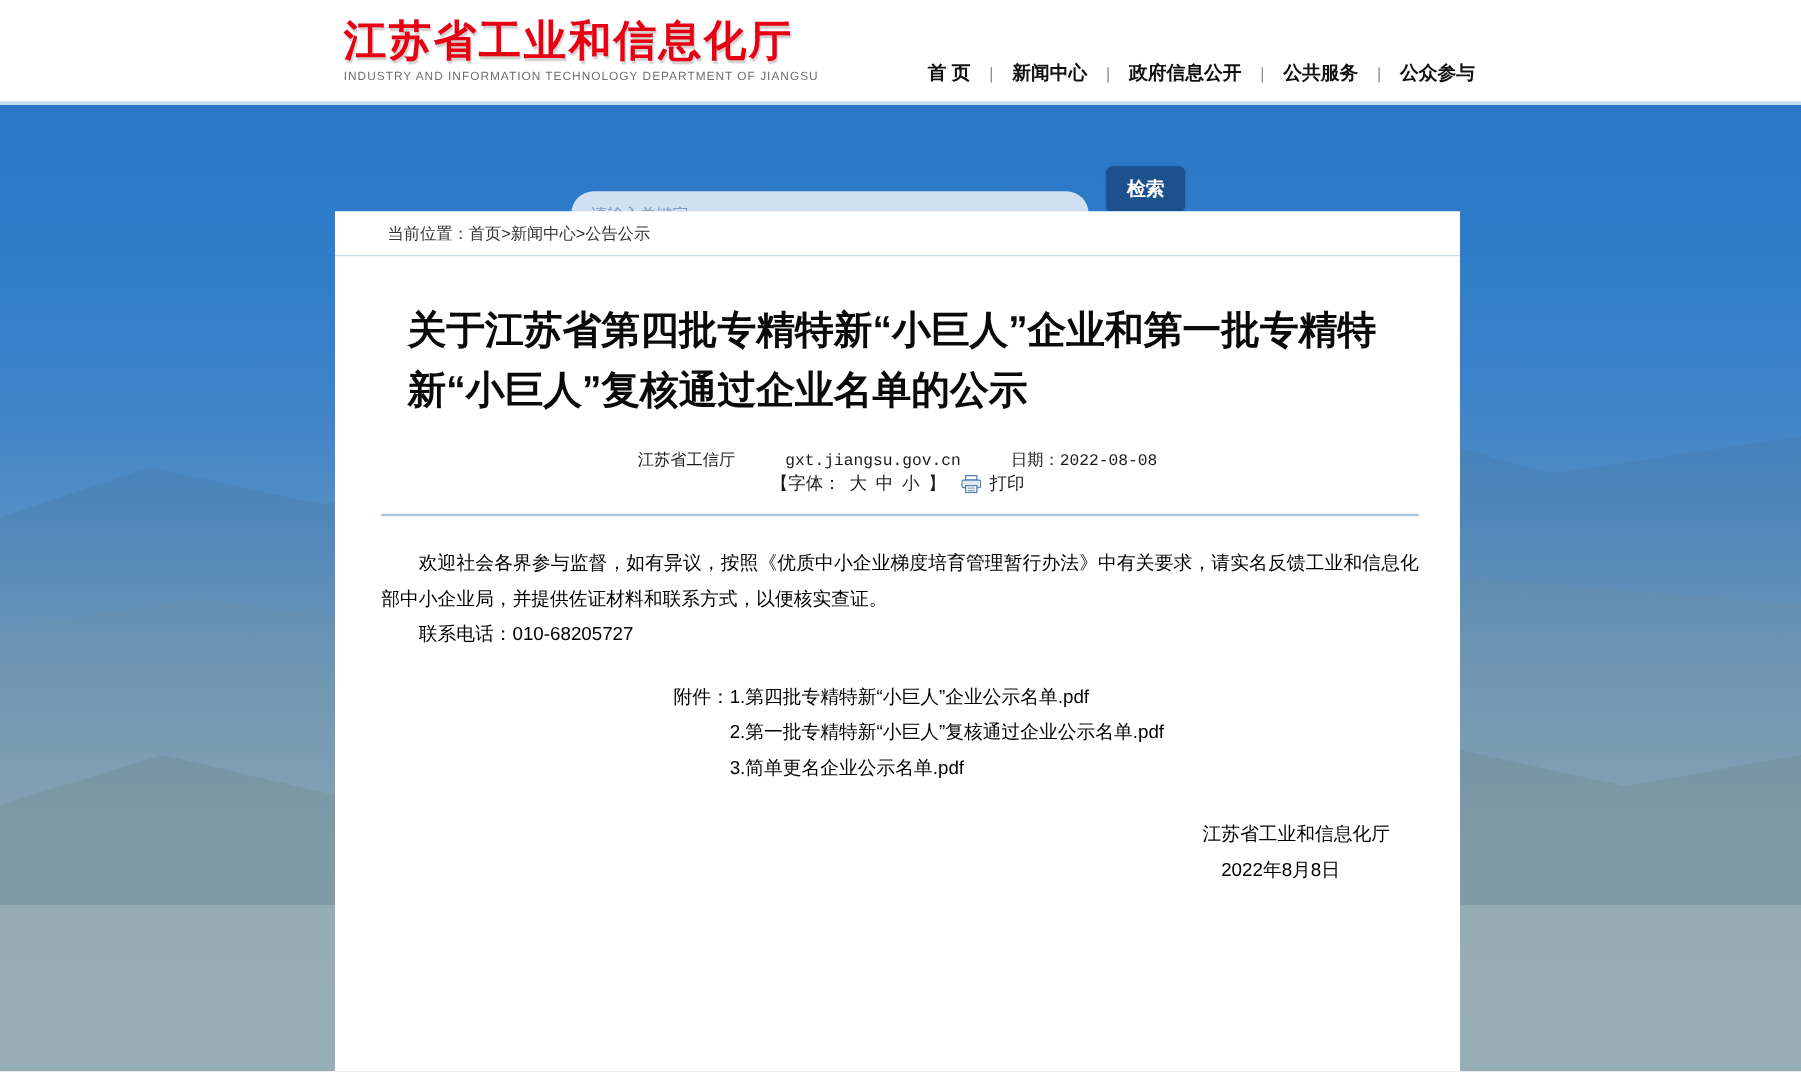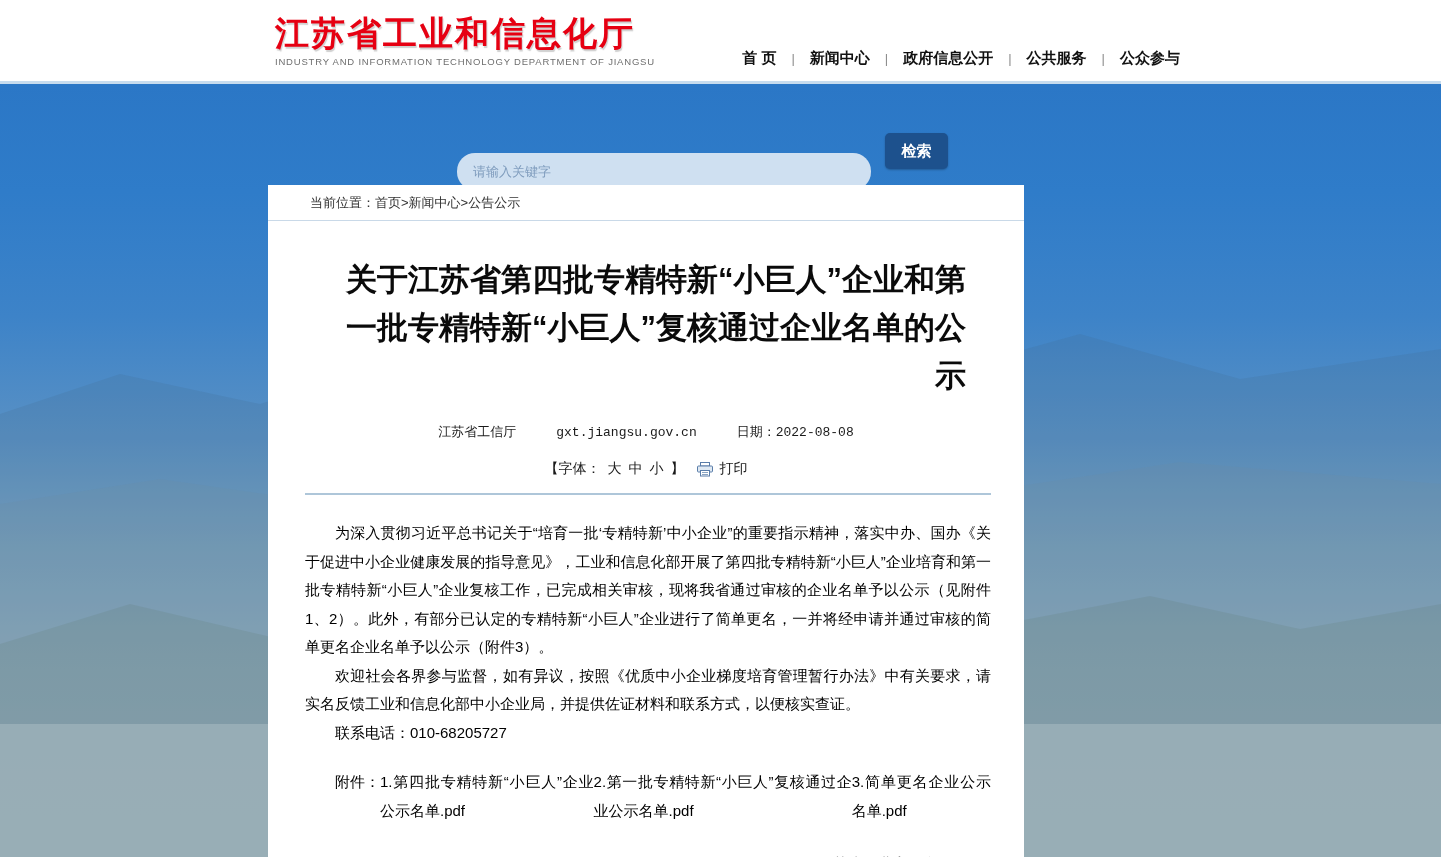--- a/index.html
+++ b/index.html
@@ -97,54 +97,54 @@
     font-weight: bold;
     cursor: pointer;
     font-family: "Liberation Sans", sans-serif;
     box-shadow: 0 1px 2px rgba(0,0,0,0.25);
   }
 
   
   .content-box {
     position: absolute;
     left: 268px;
-    top: 101px;
-    width: 756px;
+    top: 85px;
+    width: 900px;
     bottom: 0;
     background: #ffffff;
   }
   .breadcrumb {
     padding: 9px 20px 8px 42px;
     font-size: 13px;
     color: #333;
     border-bottom: 1px solid #c9d9e8;
   }
   .breadcrumb .crumb-path { cursor: pointer; }
 
   .article-title {
     margin: 35px 58px 16px;
-    text-align: right;
+    text-align: left;
     font-size: 31px;
     font-weight: bold;
     line-height: 48px;
     color: #0a0a0a;
   }
   .article-meta {
     margin-top: 23px;
     display: flex;
     justify-content: center;
     align-items: center;
     gap: 40px;
     font-size: 13px;
     color: #1a1a1a;
   }
   .meta-mono { font-family: "Liberation Mono", monospace; font-size: 13px; }
 
   .article-controls {
-    margin-top: 19px;
+    margin-top: 1px;
     display: flex;
     justify-content: center;
     gap: 12px;
     font-size: 14px;
     color: #1a1a1a;
   }
   .font-sizer { display: flex; align-items: center; gap: 7px; }
   .font-size-option { cursor: pointer; }
   .print-button {
     display: flex;
@@ -170,21 +170,21 @@
 
   .attachments {
     display: flex;
     margin-top: 21px;
     padding-left: 2em;
     font-size: 15px;
     line-height: 28.5px;
     justify-content: center;
   }
   .attachments-label { white-space: nowrap; }
-  .attachment-list { display: flex; flex-direction: row; }
+  .attachment-list { display: flex; flex-direction: column; }
   .attachment-item { cursor: pointer; }
 
   .signature { margin-top: 24px; font-size: 15px; line-height: 29px; }
   .signature-org  { text-align: right; padding-right: 23px; }
   .signature-date { text-align: right; padding-right: 63px; }
 </style>
 </head>
 <body>
 
 <header class="site-header">
@@ -249,21 +249,20 @@
           <line x1="5" y1="10.5" x2="11" y2="10.5" stroke="#8aa4c2" stroke-width="1"></line>
           <line x1="5" y1="12.5" x2="11" y2="12.5" stroke="#8aa4c2" stroke-width="1"></line>
         </svg>
         <span>打印</span>
       </span>
     </div>
 
     <hr class="title-divider">
 
     <div class="article-body">
-      <p>为深入贯彻习近平总书记关于“培育一批‘专精特新’中小企业”的重要指示精神，落实中办、国办《关于促进中小企业健康发展的指导意见》，工业和信息化部开展了第四批专精特新“小巨人”企业培育和第一批专精特新“小巨人”企业复核工作，已完成相关审核，现将我省通过审核的企业名单予以公示（见附件1、2）。此外，有部分已认定的专精特新“小巨人”企业进行了简单更名，一并将经申请并通过审核的简单更名企业名单予以公示（附件3）。</p>
       <p>欢迎社会各界参与监督，如有异议，按照《优质中小企业梯度培育管理暂行办法》中有关要求，请实名反馈工业和信息化部中小企业局，并提供佐证材料和联系方式，以便核实查证。</p>
       <p>联系电话：010-68205727</p>
 
       <div class="attachments">
         <span class="attachments-label">附件：</span>
         <span class="attachment-list">
           <span class="attachment-item">1.第四批专精特新“小巨人”企业公示名单.pdf</span>
           <span class="attachment-item">2.第一批专精特新“小巨人”复核通过企业公示名单.pdf</span>
           <span class="attachment-item">3.简单更名企业公示名单.pdf</span>
         </span>

